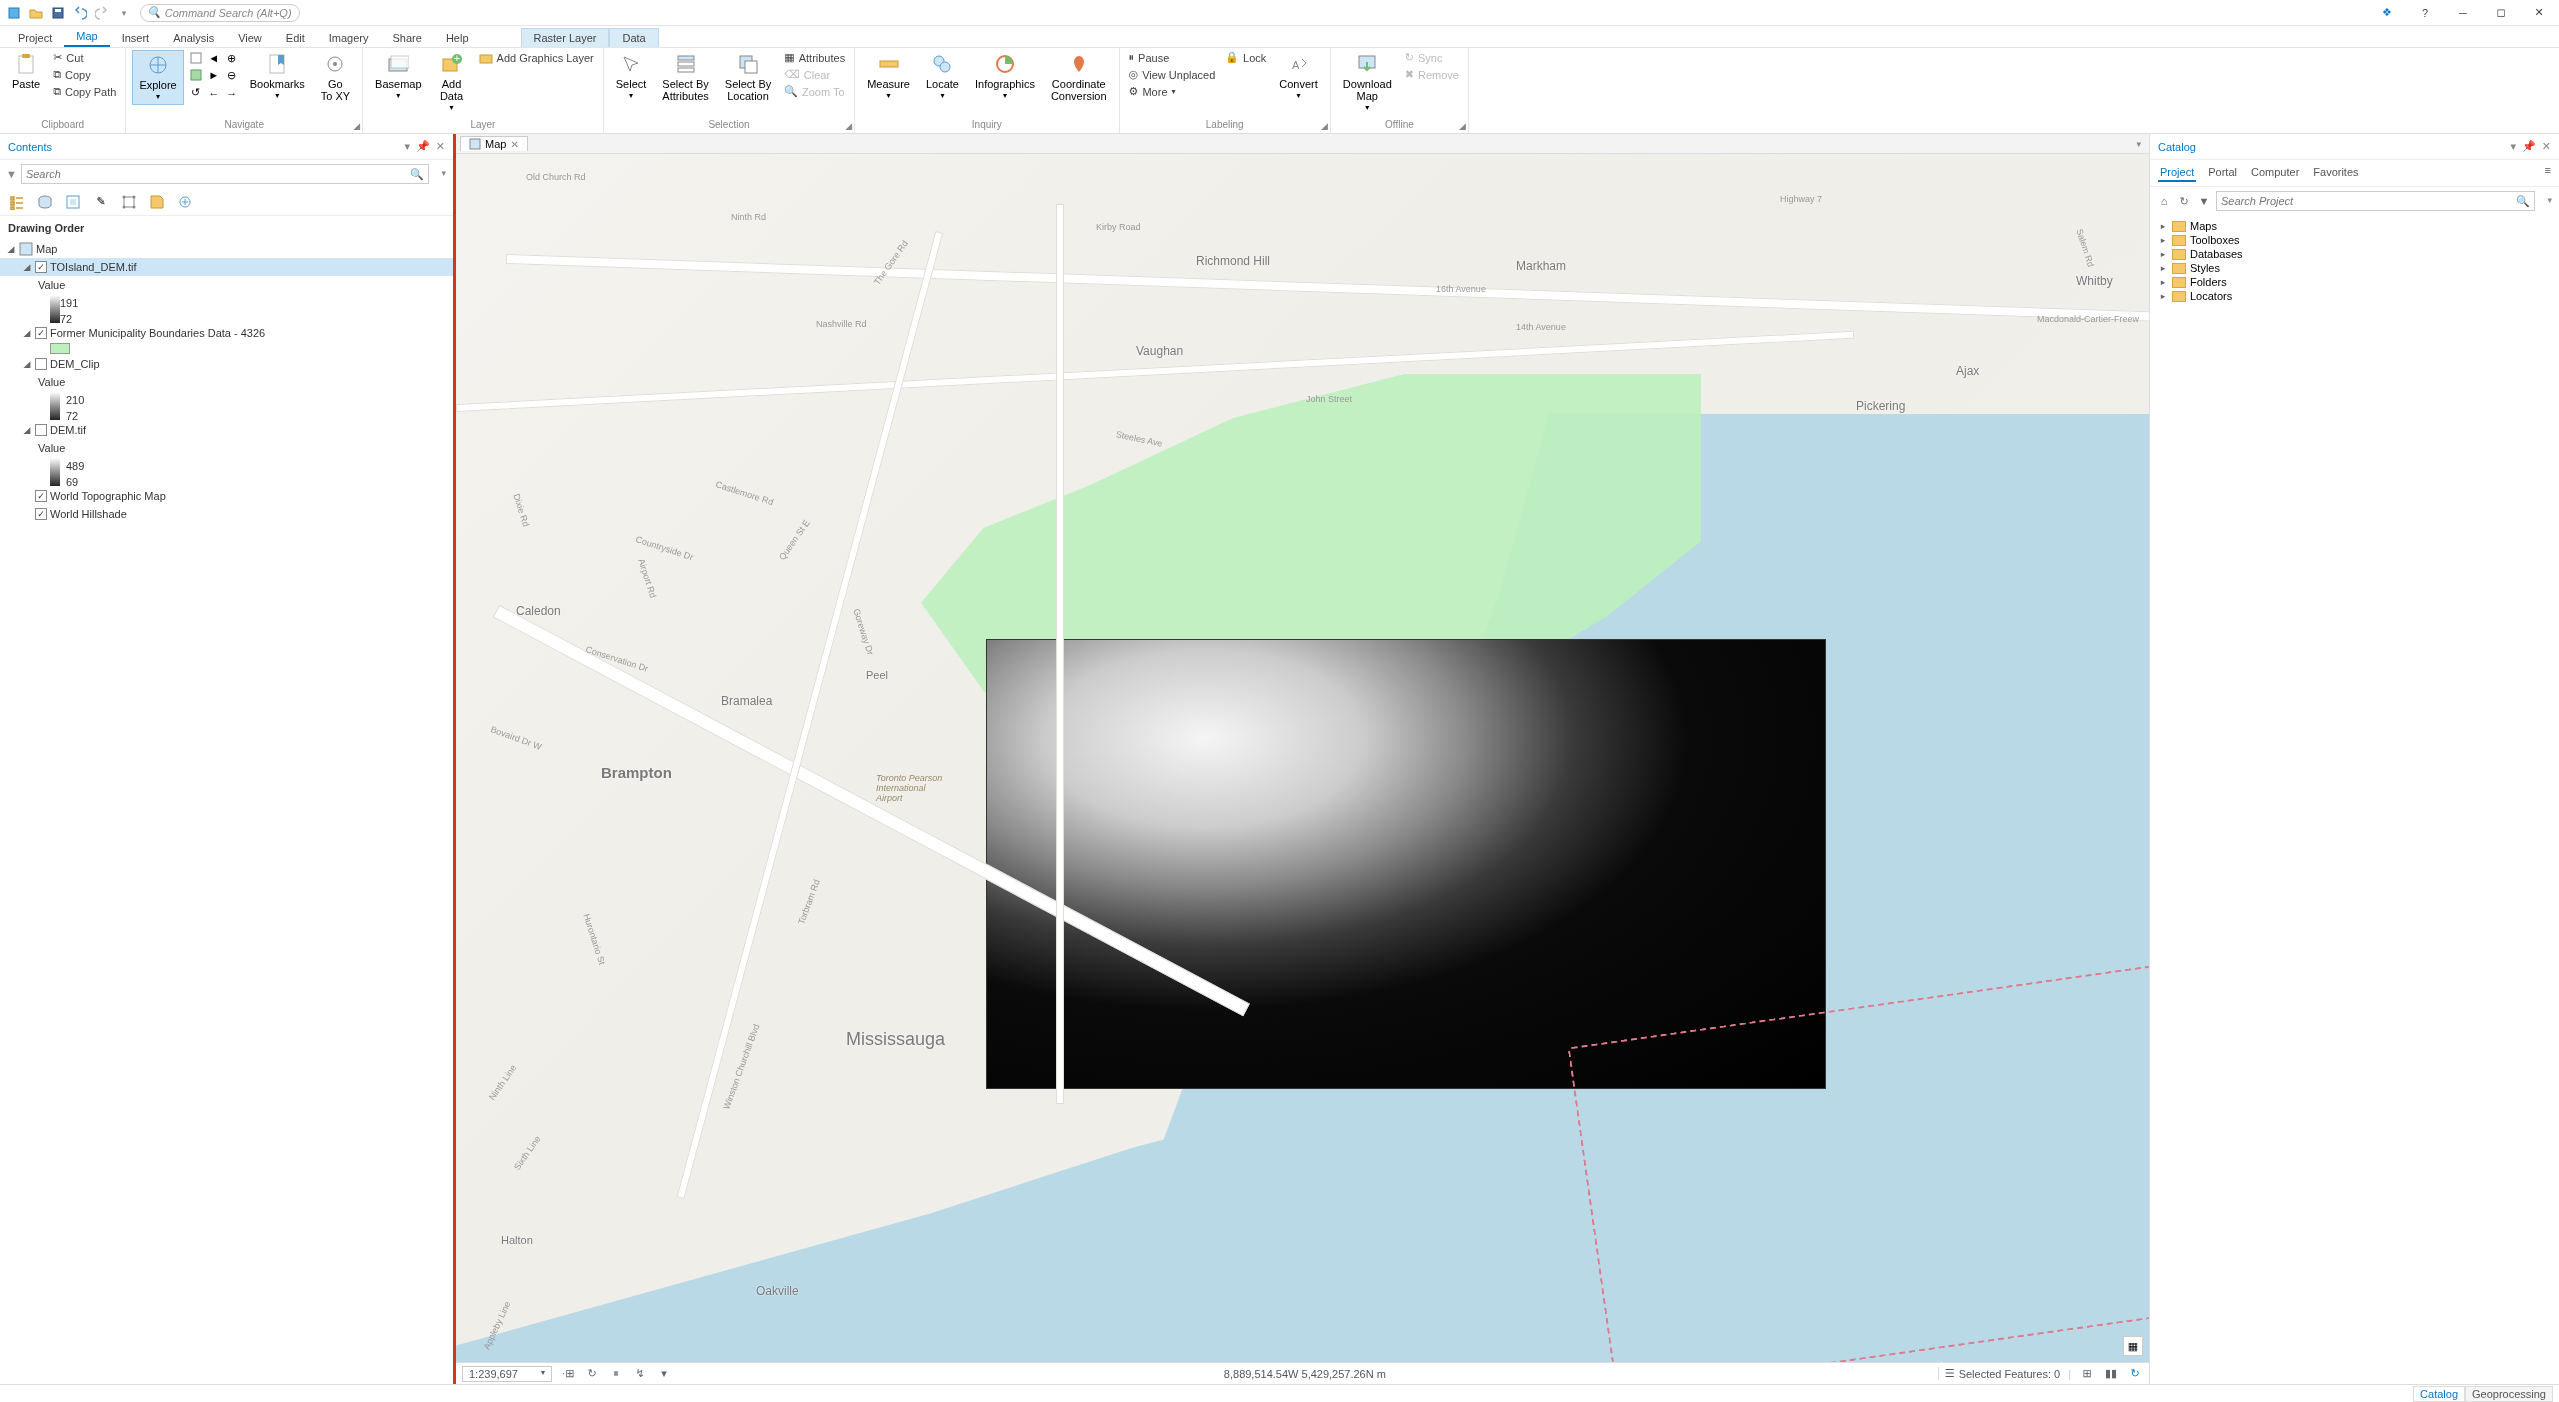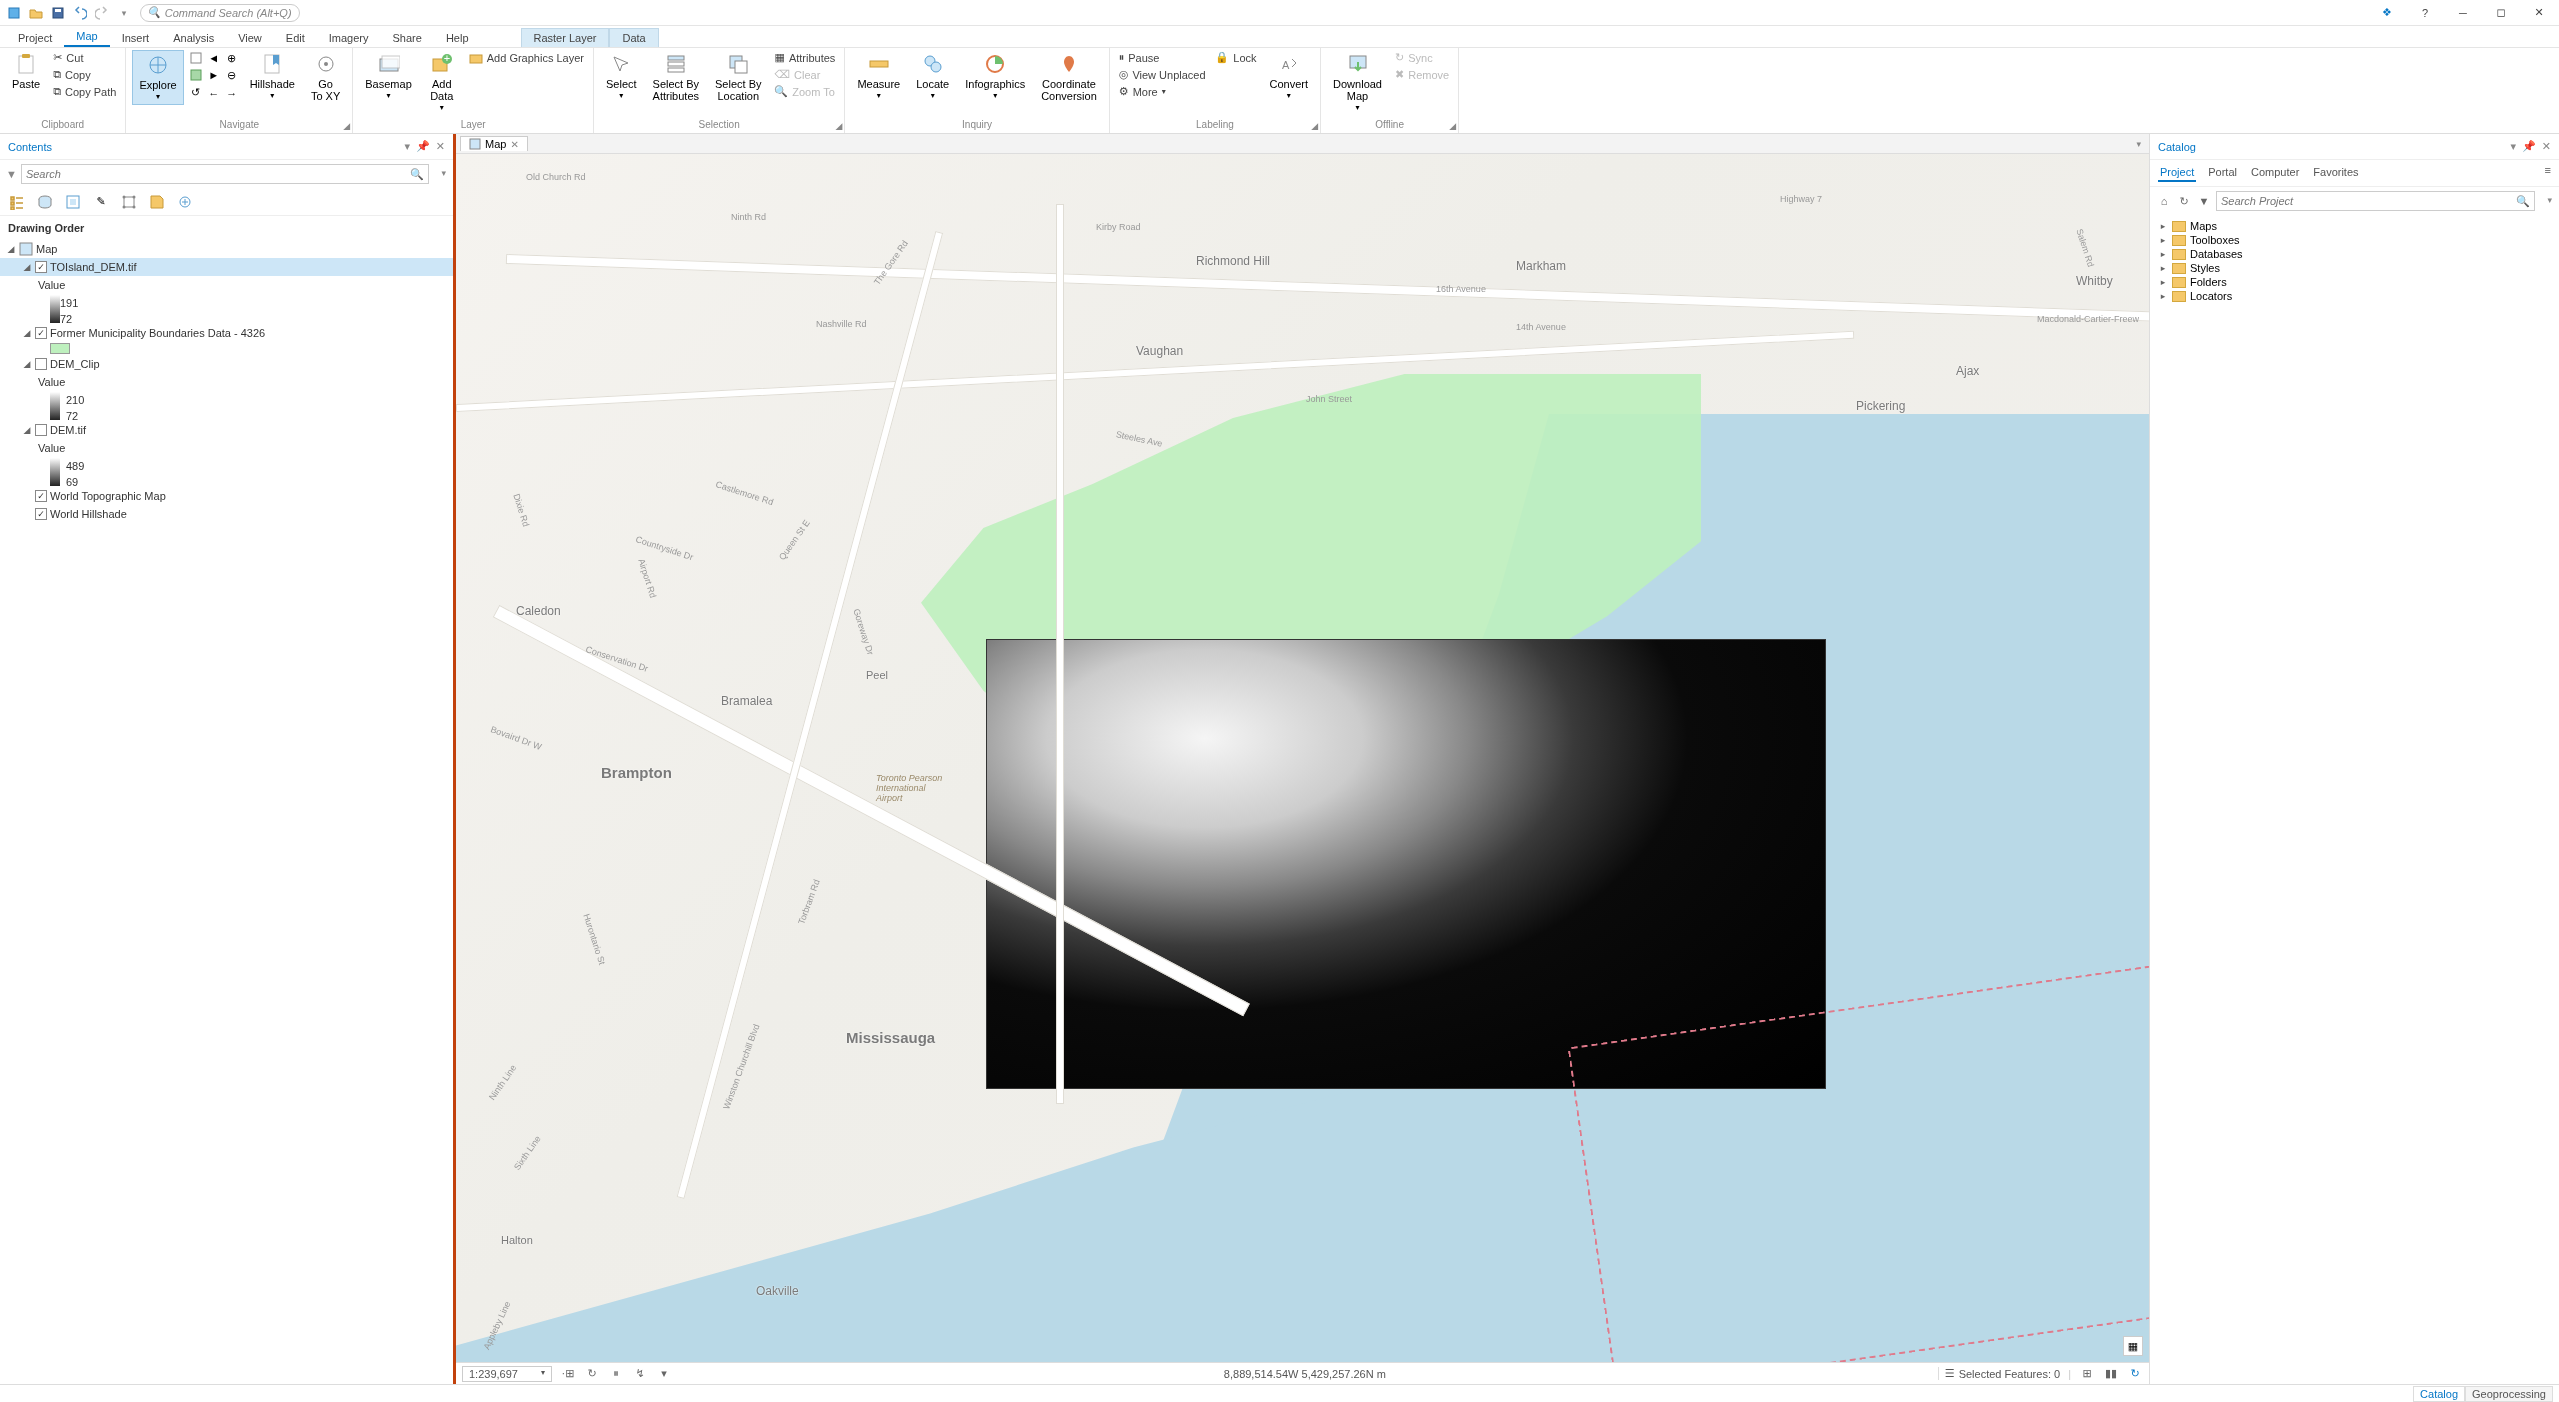--- a/index.html
+++ b/index.html
@@ -210,21 +210,21 @@
           <span class="qat-ico">→</span>
         </div>
       </div>
       <div class="big-btn">
         <div class="ico">
             <svg width="18" height="22">
               <rect x="2" y="2" width="14" height="18" fill="#fff" stroke="#bbb"></rect>
               <path d="M10 2v10l3-2 3 2V2z" fill="#5a9ed0"></path>
             </svg>
           </div>
-        <span>Hillshade</span>
+        <span>Bookmarks</span>
         <span style="font-size:8px">▾</span>
       </div>
       <div class="big-btn">
         <div class="ico">
             <svg width="22" height="22">
               <circle cx="11" cy="11" r="7" fill="none" stroke="#888"></circle>
               <circle cx="11" cy="11" r="2" fill="#888"></circle>
             </svg>
           </div>
         <span style="white-space:pre">Go
@@ -608,21 +608,21 @@
 
       <div class="city-label" style="top:100px;left:740px">Richmond Hill</div>
       <div class="city-label" style="top:105px;left:1060px">Markham</div>
       <div class="city-label" style="top:190px;left:680px">Vaughan</div>
       <div class="city-label" style="top:120px;left:1620px">Whitby</div>
       <div class="city-label" style="top:210px;left:1500px">Ajax</div>
       <div class="city-label" style="top:245px;left:1400px">Pickering</div>
       <div class="city-label" style="top:450px;left:60px">Caledon</div>
       <div class="city-label" style="top:610px;left:145px;font-size:15px;font-weight:600">Brampton</div>
       <div class="city-label" style="top:540px;left:265px">Bramalea</div>
-      <div class="city-label" style="top:875px;left:390px;font-size:15px;font-weight:700">Mississauga</div>
+      <div class="city-label" style="top:875px;left:390px;font-size:18px;font-weight:400">Mississauga</div>
       <div class="city-label" style="top:1130px;left:300px">Oakville</div>
       <div class="city-label" style="top:1080px;left:45px;font-size:11px">Halton</div>
       <div class="city-label" style="top:515px;left:410px;font-size:11px">Peel</div>
 
       <div class="road-label" style="top:40px;left:1324px">Highway 7</div>
       <div class="road-label" style="top:68px;left:640px">Kirby Road</div>
       <div class="road-label" style="top:125px;left:420px;transform:rotate(-55deg)">The Gore Rd</div>
       <div class="road-label" style="top:240px;left:850px">John Street</div>
       <div class="road-label" style="top:168px;left:1060px">14th Avenue</div>
       <div class="road-label" style="top:130px;left:980px">16th Avenue</div>

